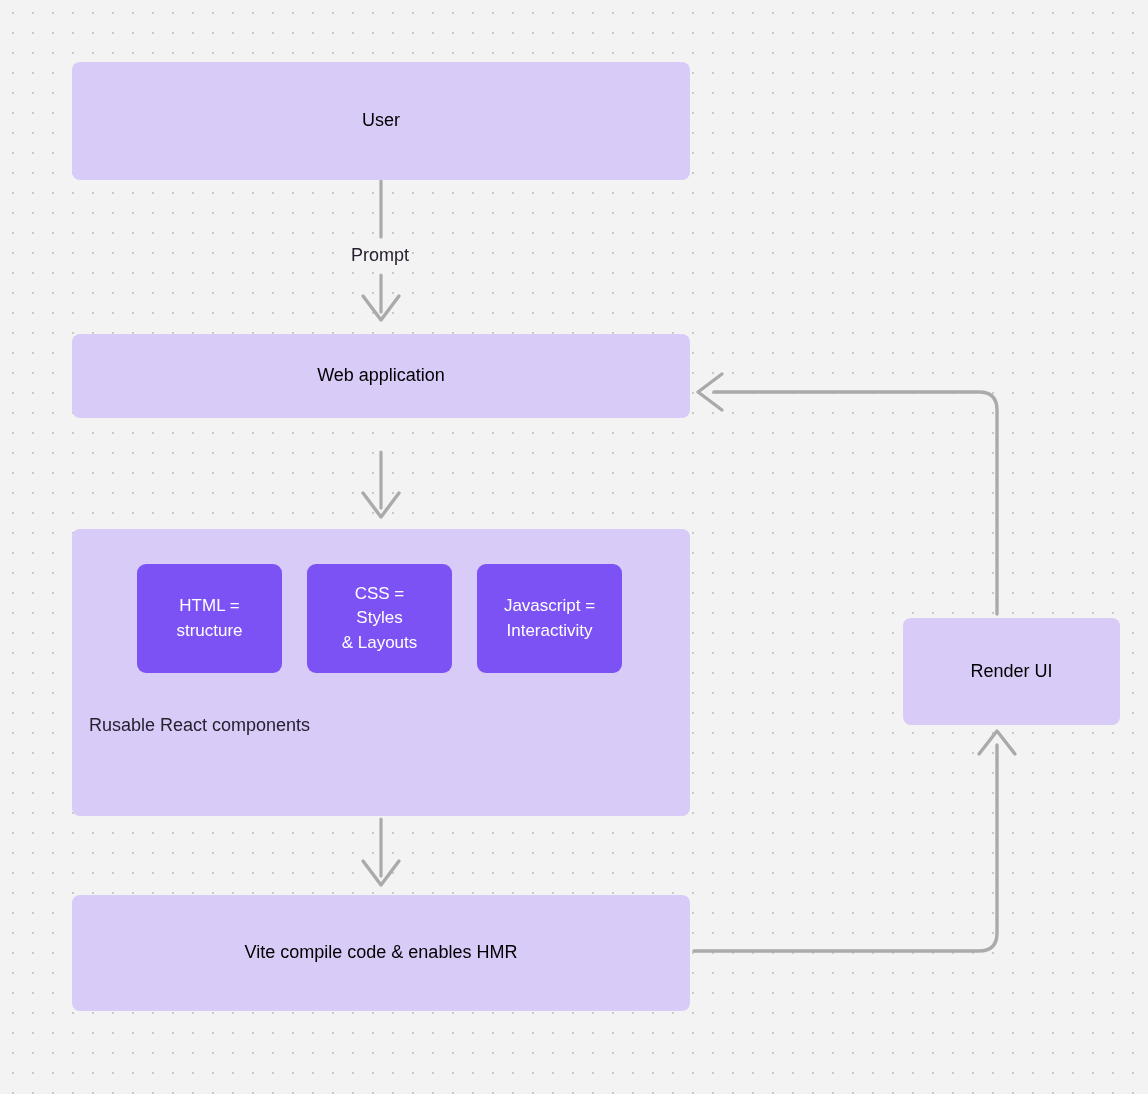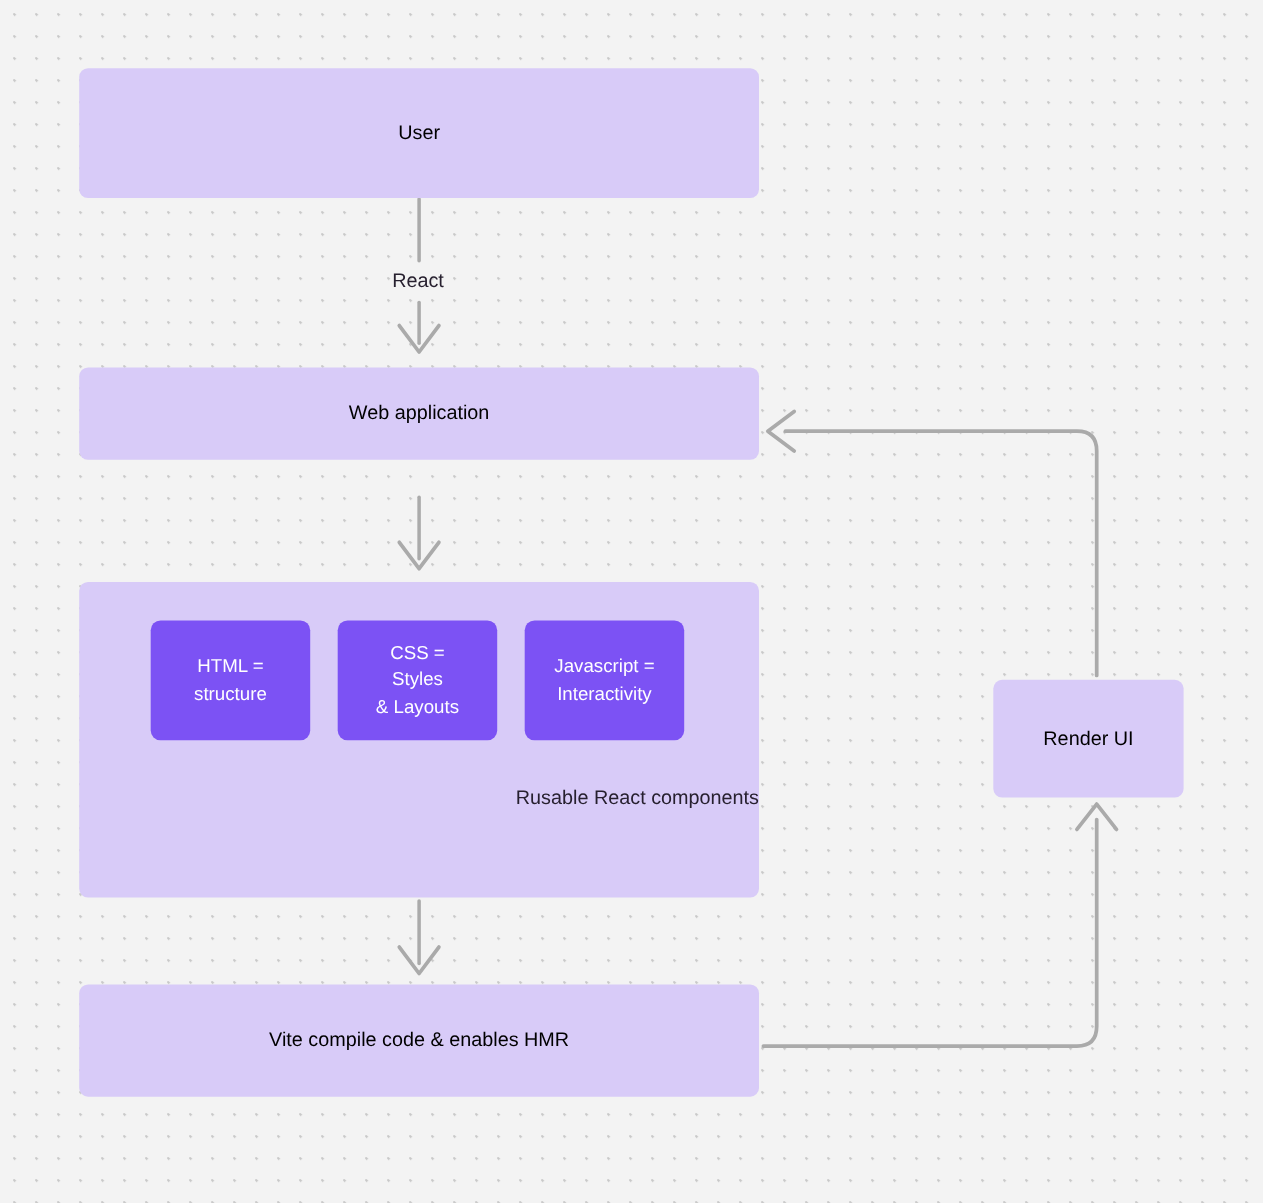--- a/index.html
+++ b/index.html
@@ -62,35 +62,36 @@
   }
 
   .node-label {
     white-space: pre-line;
   }
 
   #node-user      { left: 72px;  top: 62px;  width: 618px; height: 118px; }
   #node-webapp    { left: 72px;  top: 334px; width: 618px; height: 84px; }
   #node-container { left: 72px;  top: 529px; width: 618px; height: 287px;
                     align-items: flex-start; justify-content: flex-start; }
-  #node-vite      { left: 72px;  top: 895px; width: 618px; height: 102px; }
-  #node-render    { left: 903px; top: 618px; width: 173px; height: 107px; }
+  #node-vite      { left: 72px;  top: 895px; width: 618px; height: 116px; }
+  #node-render    { left: 903px; top: 618px; width: 217px; height: 107px; }
 
   #inner-html { left: 137px; top: 564px; width: 145px; height: 109px; }
   #inner-css  { left: 307px; top: 564px; width: 145px; height: 109px; }
   #inner-js   { left: 477px; top: 564px; width: 145px; height: 109px; }
 
   #container-caption {
     position: absolute;
     left: 72px;
     top: 715px;
     width: 618px;
-    text-align: right;
+    text-align: left;
     font-size: 18px;
     color: #27202f;
+    padding-left: 17px;
   }
 
   .edge-label {
     position: absolute;
     font-size: 18px;
     color: #27202f;
     background: transparent;
     text-align: center;
     white-space: nowrap;
   }
@@ -171,15 +172,15 @@
   <div id="container-caption">Rusable React components</div>
 
   <div class="node node-outer" id="node-vite">
     <span class="node-label">Vite compile code &amp; enables HMR</span>
   </div>
 
   <div class="node node-outer" id="node-render">
     <span class="node-label">Render UI</span>
   </div>
 
-  <div class="edge-label" id="label-prompt">React</div>
+  <div class="edge-label" id="label-prompt">Prompt</div>
 
 </div>
 
 </body></html>

